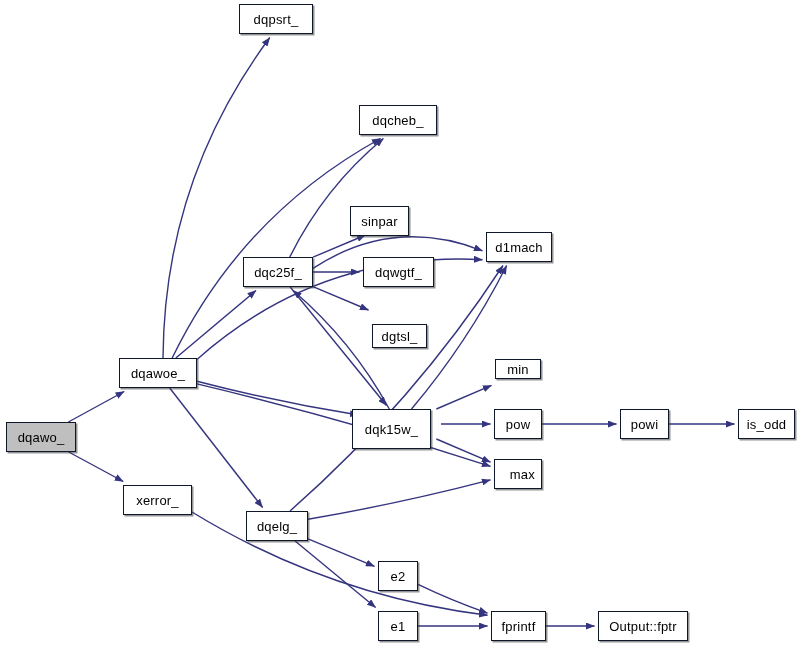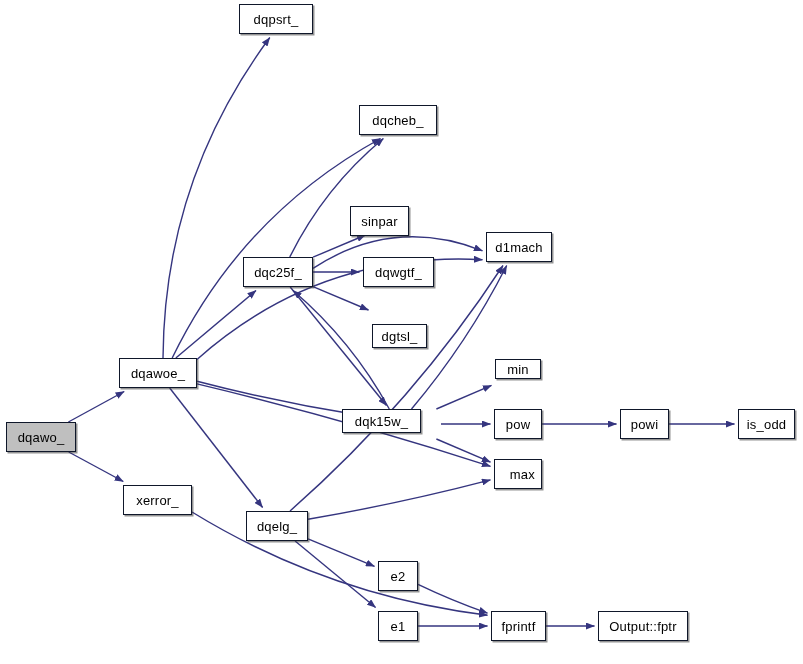--- a/index.html
+++ b/index.html
@@ -116,21 +116,21 @@
       </div>
       <div class="node" style="left: 372px; top: 324px; width: 55px; height: 24px;">
         <span class="node-label">dgtsl_</span>
       </div>
       <div class="node" style="left: 486px; top: 232px; width: 66px; height: 30px;">
         <span class="node-label">d1mach</span>
       </div>
       <div class="node" style="left: 495px; top: 359px; width: 46px; height: 20px;">
         <span class="node-label">min</span>
       </div>
-      <div class="node" style="left: 342px; top: 409px; width: 79px; height: 24px;">
+      <div class="node" style="left: 352px; top: 409px; width: 79px; height: 40px;">
         <span class="node-label">dqk15w_</span>
       </div>
       <div class="node" style="left: 494px; top: 409px; width: 48px; height: 30px;">
         <span class="node-label">pow</span>
       </div>
       <div class="node" style="left: 620px; top: 409px; width: 49px; height: 30px;">
         <span class="node-label">powi</span>
       </div>
       <div class="node" style="left: 738px; top: 409px; width: 57px; height: 30px;">
         <span class="node-label">is_odd</span>

